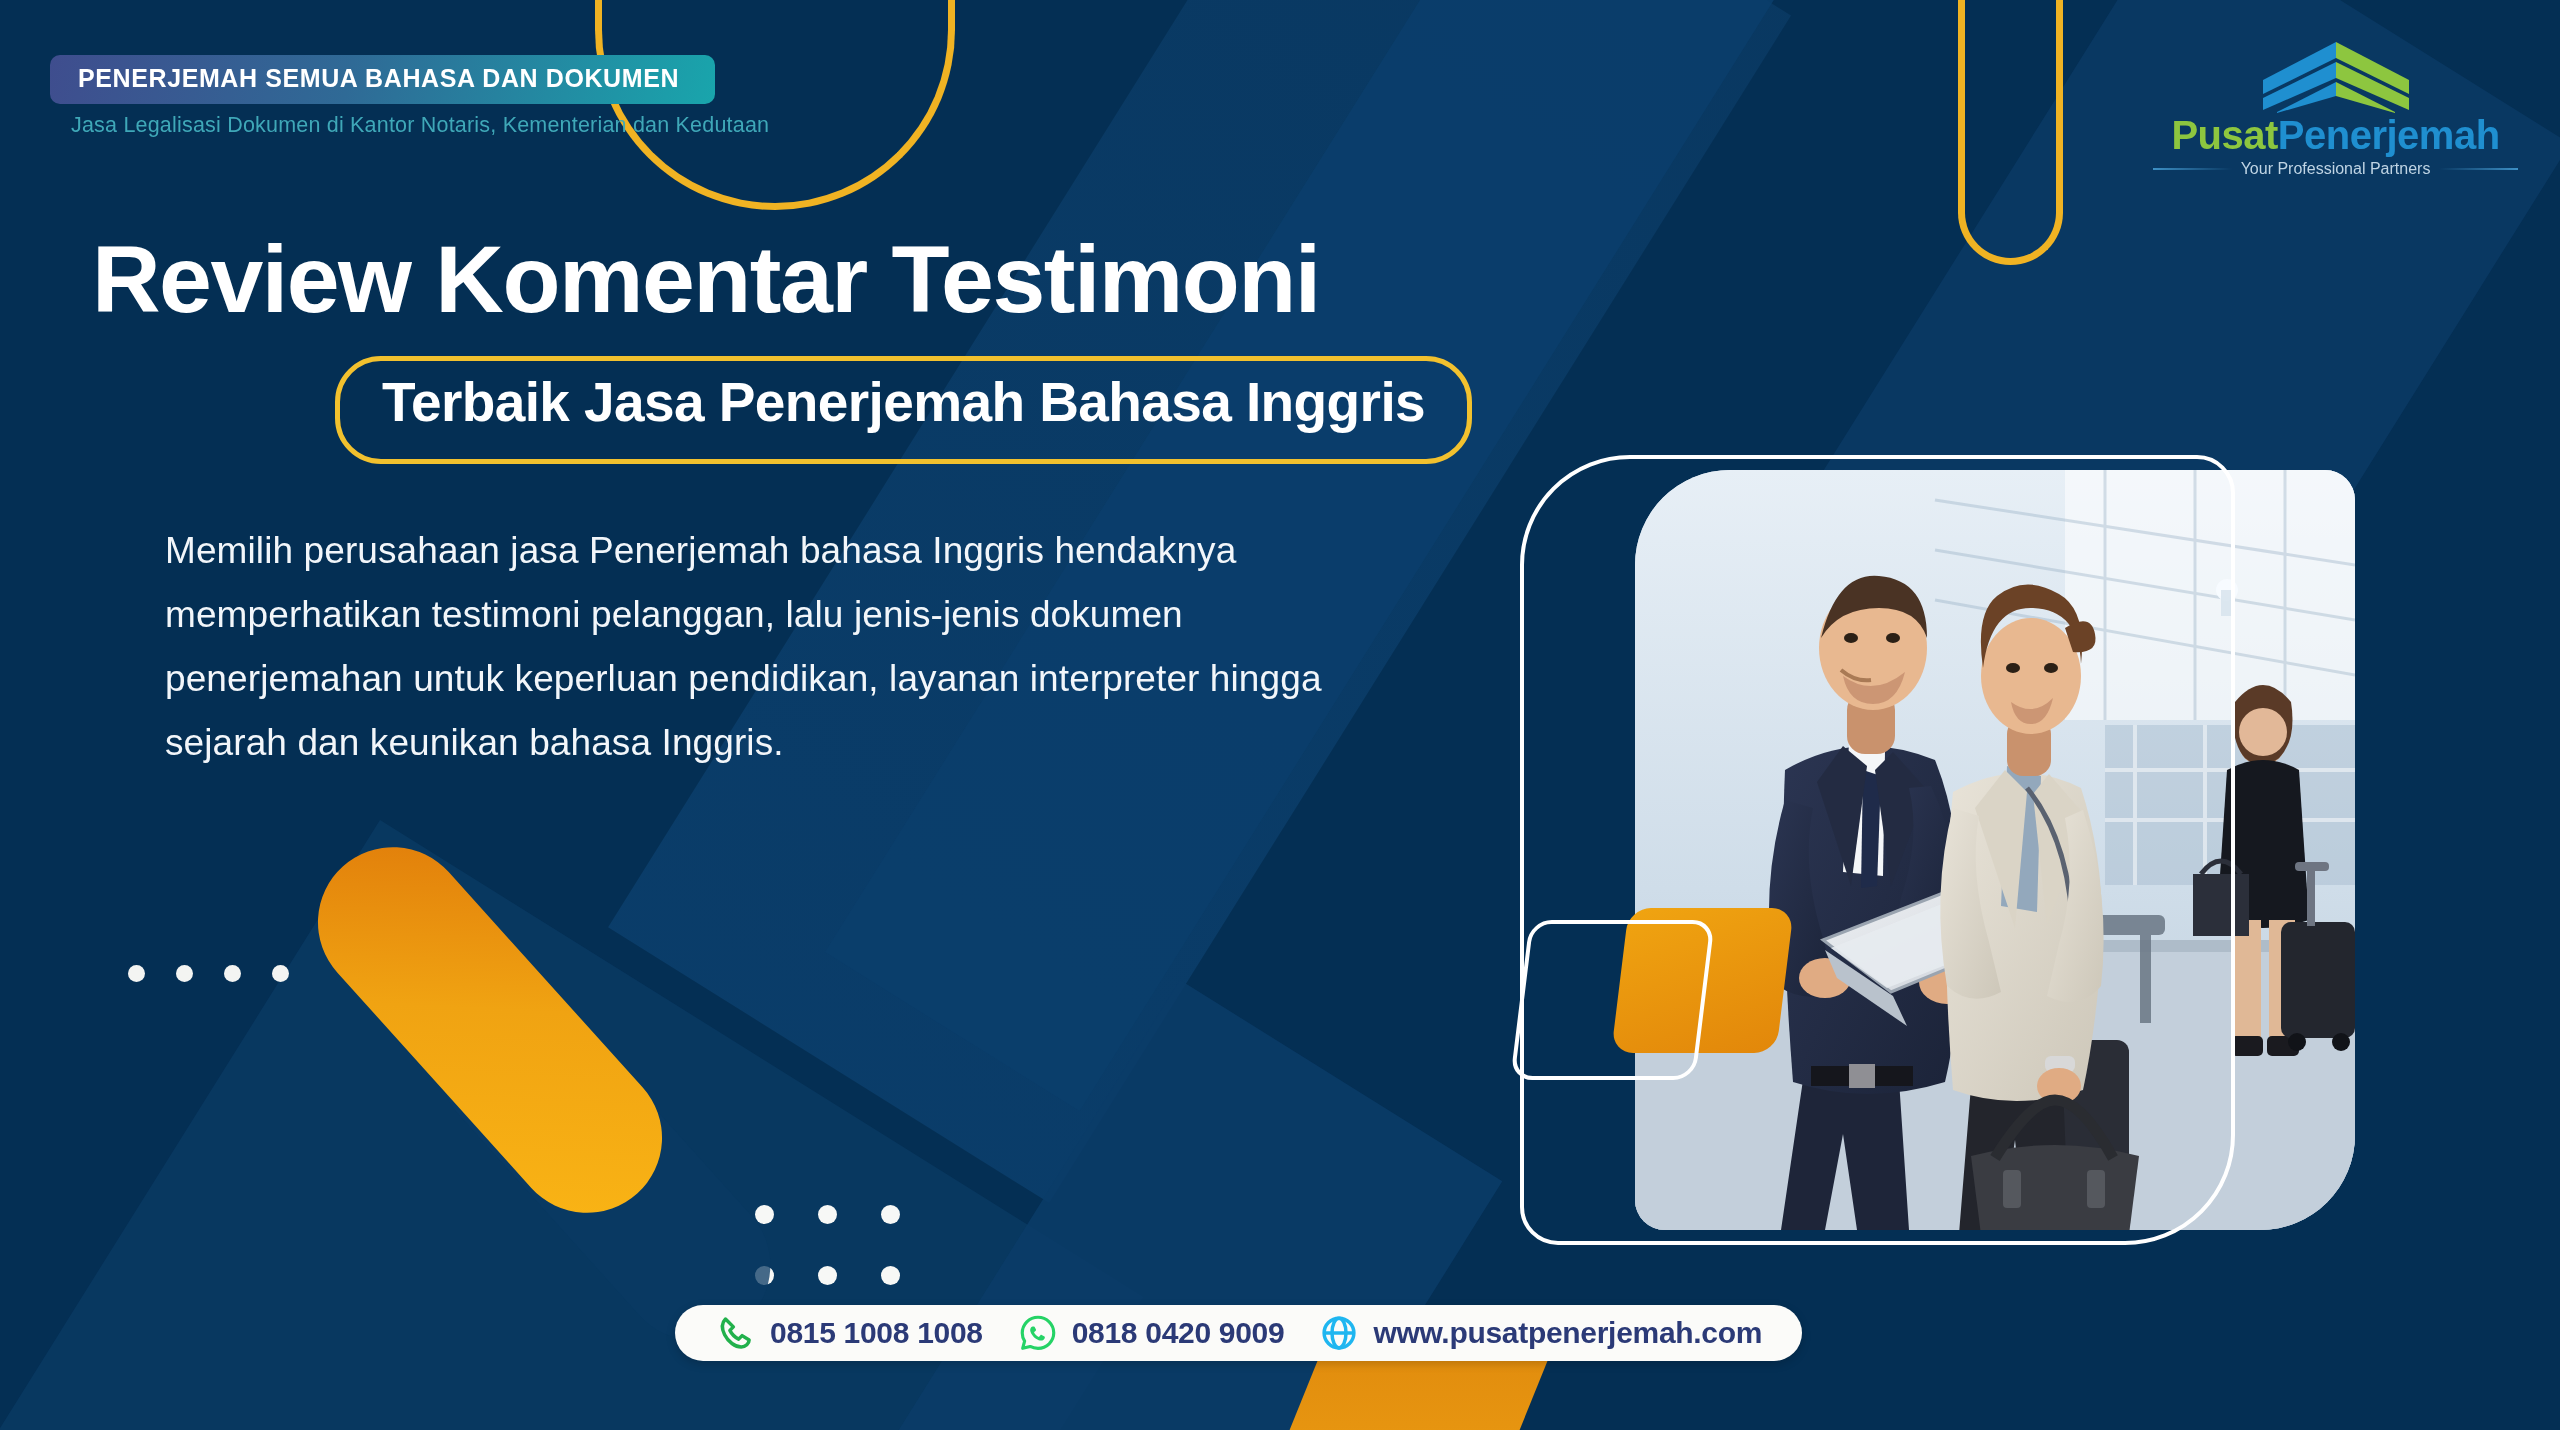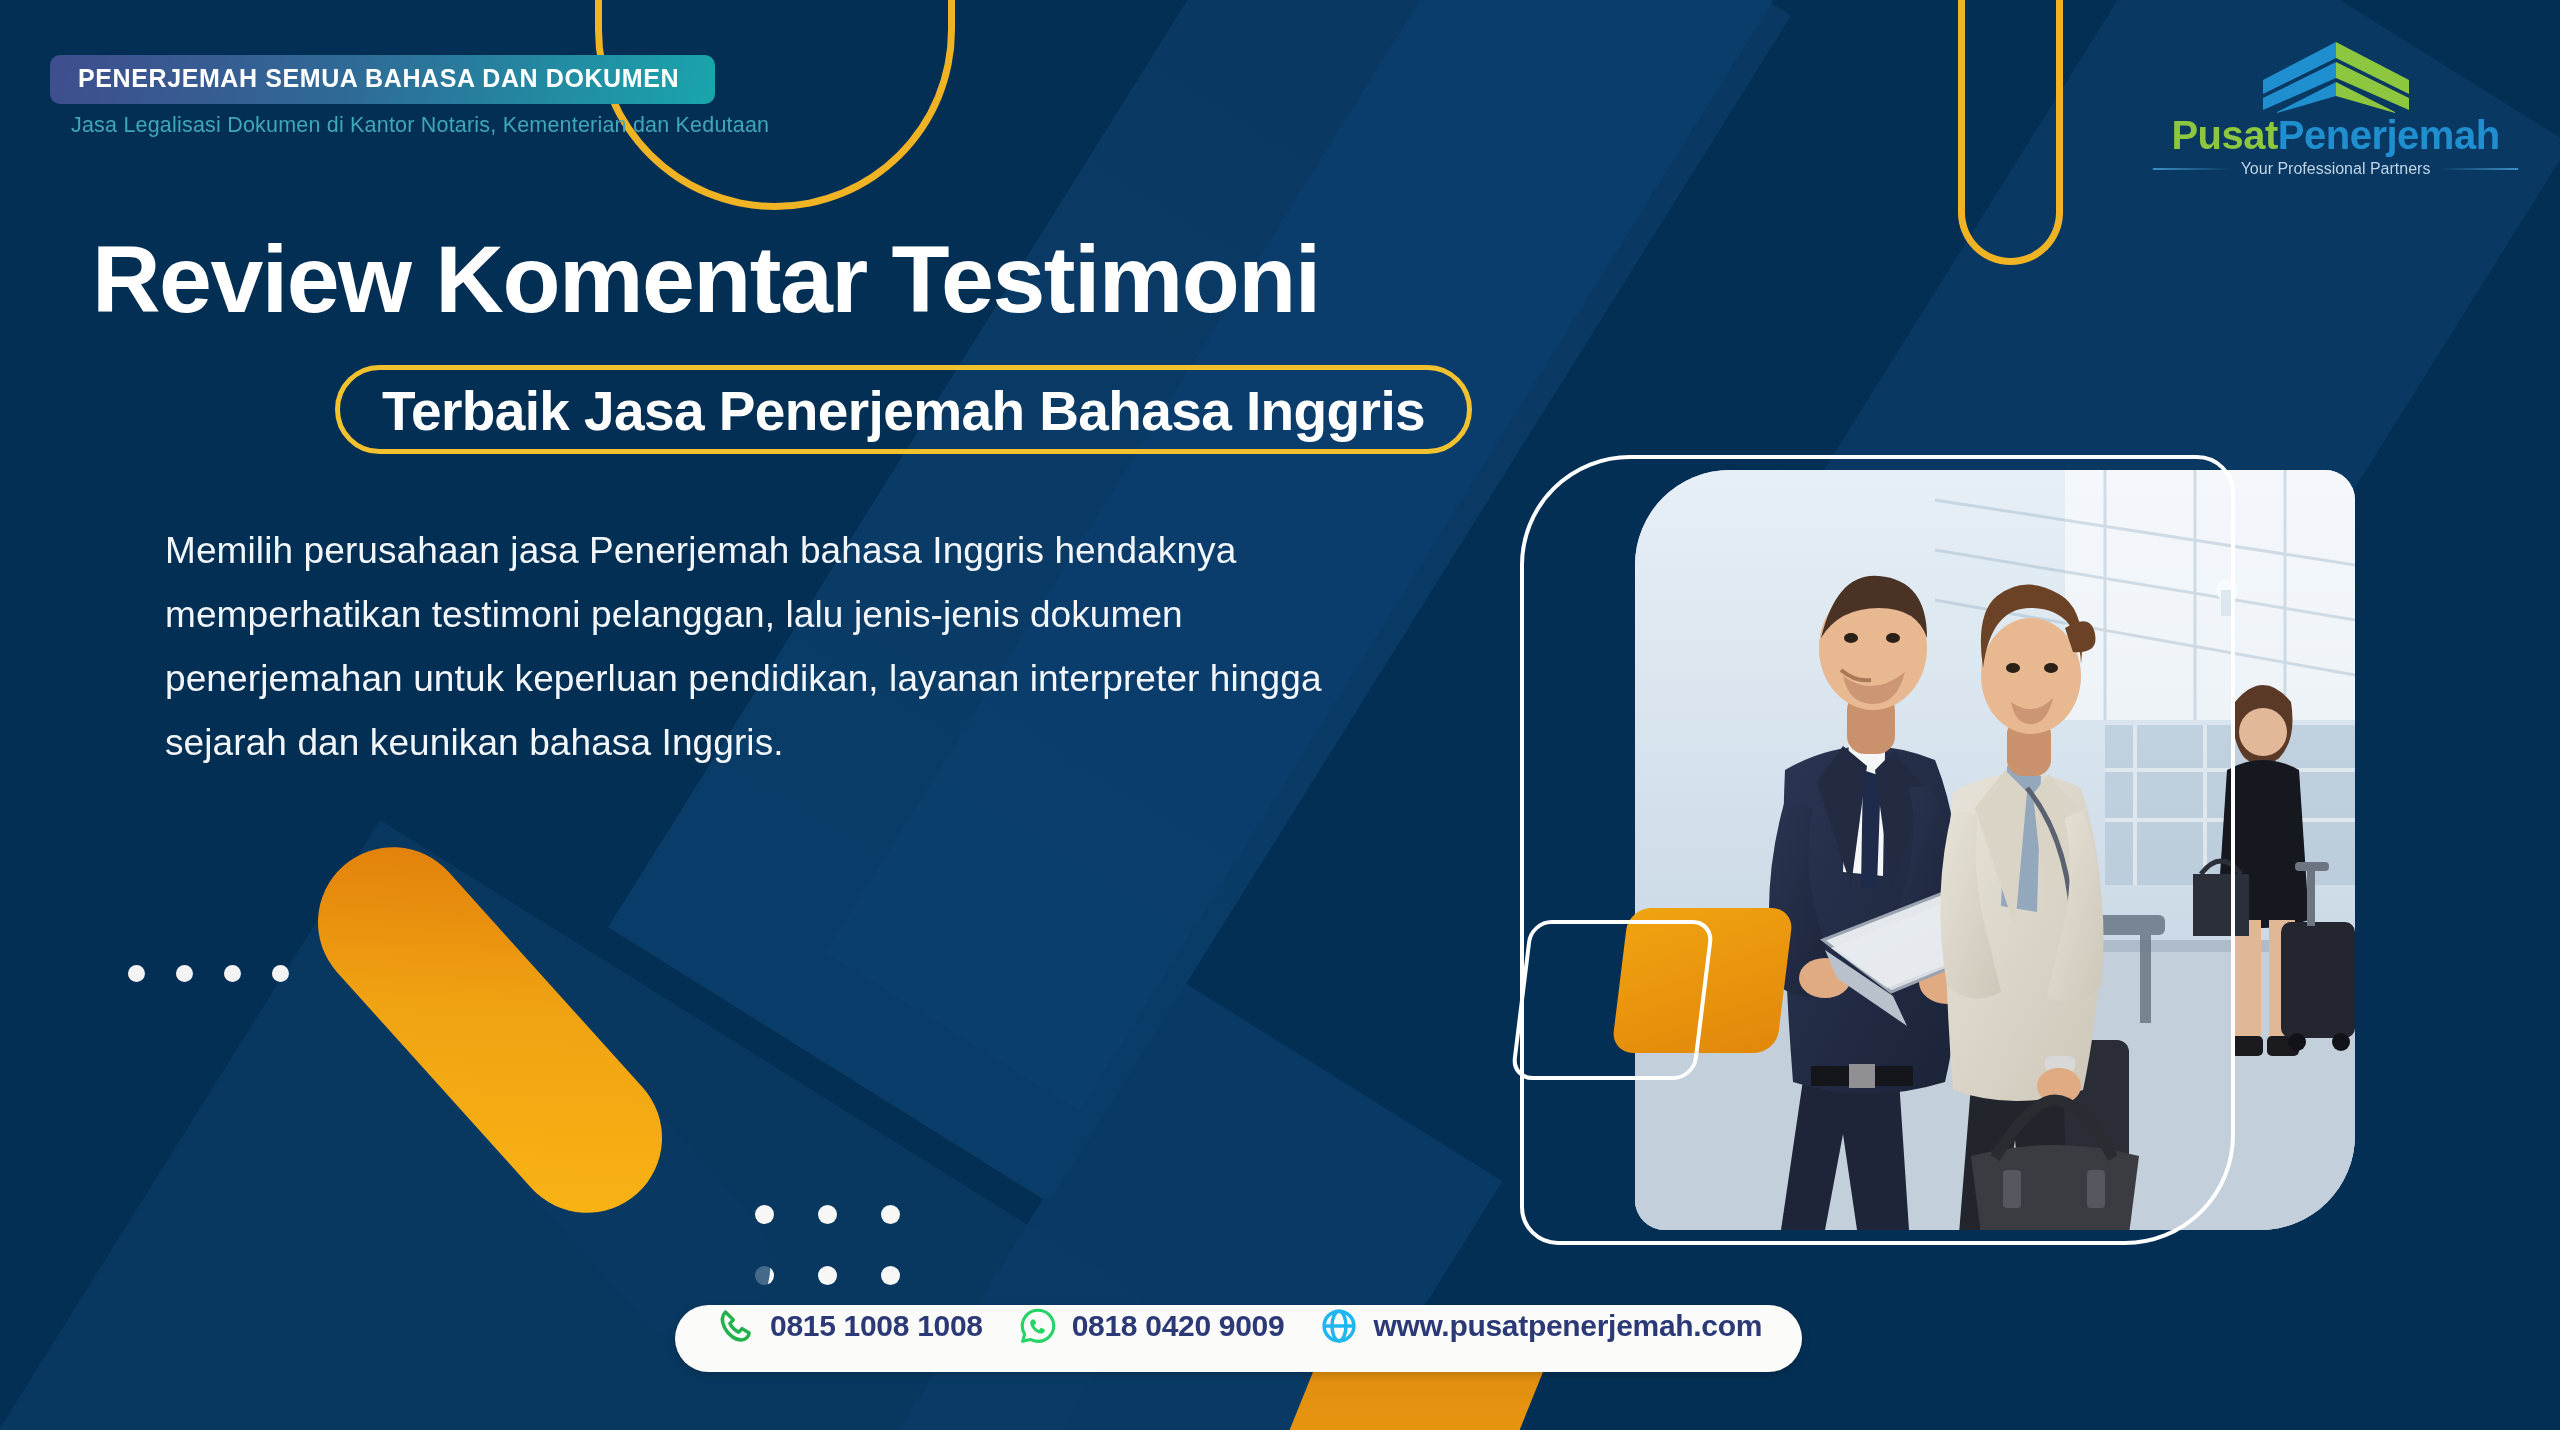--- a/index.html
+++ b/index.html
@@ -69,23 +69,23 @@
   .logo-tag{ color:#bfd4e4; font-size:16px; white-space:nowrap; }
 
   
   .headline{
     position:absolute; left:92px; top:232px;
     color:#ffffff; font-size:95px; font-weight:bold;
     letter-spacing:-1.5px; line-height:1;
     white-space:nowrap;
   }
   .subhead-box{
-    position:absolute; left:335px; top:365px;
+    position:absolute; left:335px; top:356px;
     border:5px solid #f2c12e; border-radius:46px;
-    padding:14px 42px 10px 42px;
+    padding:14px 42px 29px 42px;
   }
   .subhead{
     color:#ffffff; font-size:55px; font-weight:bold;
     letter-spacing:-.6px; line-height:1; white-space:nowrap;
   }
 
   
   .body-copy{
     position:absolute; left:165px; top:519px;
     width:1200px;
@@ -151,24 +151,24 @@
     position:absolute; left:1520px; top:920px;
     width:185px; height:160px; border-radius:22px;
     border:4px solid #ffffff; background:transparent;
     transform:skewX(-7deg);
     z-index:5;
   }
 
   
   .contact-bar{
     position:absolute; left:675px; top:1305px;
-    height:67px;
+    height:56px;
     background:#fbfbf9;
     border-radius:39px;
-    display:flex; align-items:flex-start;
+    display:flex; align-items:center;
     padding:0 40px;
     gap:34px;
     z-index:6;
     box-shadow:0 3px 10px rgba(0,0,0,.18);
   }
   .contact-item{ display:flex; align-items:center; gap:13px; }
   .contact-text{
     color:#2b3a77; font-size:30px; font-weight:bold; letter-spacing:-.3px;
     white-space:nowrap;
   }

